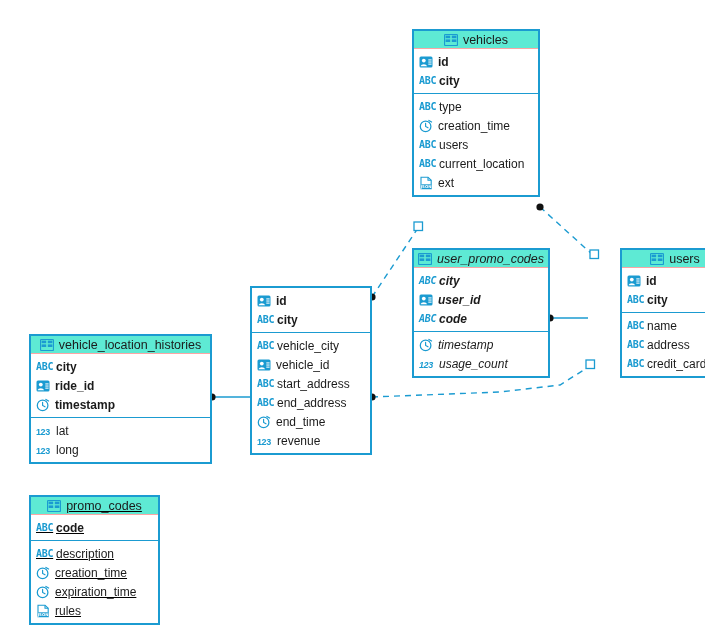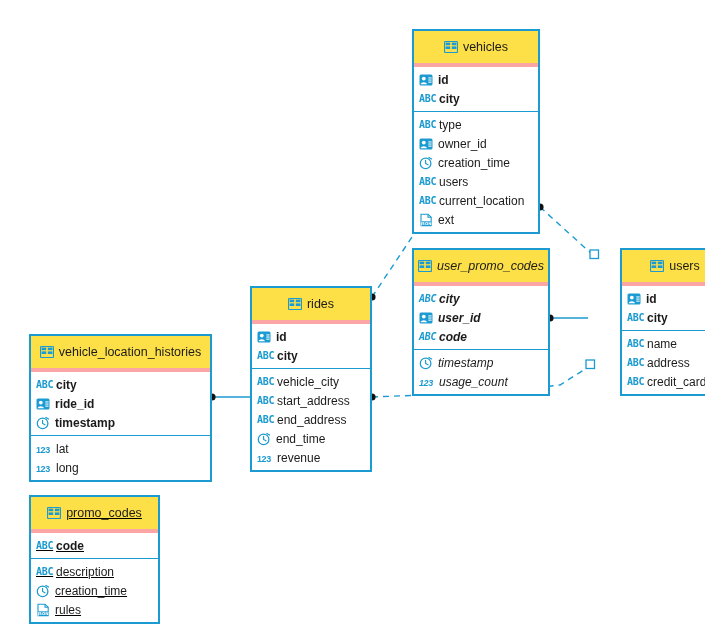--- a/index.html
+++ b/index.html
@@ -12,25 +12,25 @@
   svg.links{position:absolute;left:0;top:0;width:705px;height:636px;pointer-events:none;}
 
   .table{
     position:absolute;
     background:#ffffff;
     border:2px solid #1b9bd1;
     box-sizing:border-box;
     z-index:5;
   }
   .tbl-header{
-    height:36px;
+    height:18px;
     display:flex;align-items:center;justify-content:center;
-    border-bottom:4px solid #fca5a5;
+    border-bottom:1px solid #fca5a5;
     box-sizing:border-box;
-    background:#fde047;
+    background:#5eead4;
     padding:0 6px;
   }
   .tbl-title{
     font-size:12.5px;color:#1b1b1b;white-space:nowrap;letter-spacing:0;
   }
   .section{box-sizing:border-box;padding:3px 0 3px 0;}
   .section.pk{border-bottom:1px solid #1b9bd1;}
   .row{
     height:19px;display:flex;align-items:center;gap:5px;padding:0 12px 0 5px;
     box-sizing:border-box;white-space:nowrap;
@@ -107,33 +107,20 @@
           </div>
         </div>
         <div class="section">
           <div class="row">
             <span class="ico-abc">ABC</span>
             <span class="lbl">type</span>
           </div>
           <div class="row">
             <span class="ico ">
               <svg width="14" height="14" viewBox="0 0 14 14" xmlns="http://www.w3.org/2000/svg">
-                <rect x="0.5" y="1.5" width="13" height="11" rx="1.5" fill="#1b9bd1"></rect>
-                <circle cx="4.8" cy="5.6" r="1.9" fill="#ffffff"></circle>
-                <path d="M1.6 11.3 C2.1 8.6 7.5 8.6 8.0 11.3 Z" fill="#ffffff"></path>
-                <rect x="9.3" y="4.4" width="3.3" height="1.05" fill="#ffffff"></rect>
-                <rect x="9.3" y="6.5" width="3.3" height="1.05" fill="#ffffff"></rect>
-                <rect x="9.3" y="8.6" width="3.3" height="1.05" fill="#ffffff"></rect>
-              </svg>
-            </span>
-            <span class="lbl">owner_id</span>
-          </div>
-          <div class="row">
-            <span class="ico ">
-              <svg width="14" height="14" viewBox="0 0 14 14" xmlns="http://www.w3.org/2000/svg">
                 <circle cx="6.6" cy="7.4" r="5.3" fill="none" stroke="#1b9bd1" stroke-width="1.25"></circle>
                 <path d="M6.6 4.3 L6.6 7.4 L9.0 8.8" fill="none" stroke="#1b9bd1" stroke-width="1.15" stroke-linecap="round"></path>
                 <path d="M9.9 1.4 L12.6 3.0" fill="none" stroke="#1b9bd1" stroke-width="1.2" stroke-linecap="round"></path>
               </svg>
             </span>
             <span class="lbl">creation_time</span>
           </div>
           <div class="row">
             <span class="ico-abc">ABC</span>
             <span class="lbl">users</span>
@@ -245,30 +232,20 @@
             <span class="ico-abc">ABC</span>
             <span class="lbl">address</span>
           </div>
           <div class="row">
             <span class="ico-abc">ABC</span>
             <span class="lbl">credit_card</span>
           </div>
         </div>
       </div>
       <div class="table" style="left: 250px; top: 286px; width: 122px;">
-        <div class="tbl-header">
-          <span class="hdr-ico"><svg width="14" height="14" viewBox="0 0 14 14" xmlns="http://www.w3.org/2000/svg">
-              <rect x="0.5" y="1.5" width="13" height="11" rx="1" fill="none" stroke="#1b9bd1" stroke-width="1.2"></rect>
-              <rect x="1.6" y="2.6" width="4.6" height="2.6" fill="#1b9bd1"></rect>
-              <rect x="7.8" y="2.6" width="4.6" height="2.6" fill="#1b9bd1"></rect>
-              <rect x="1.6" y="6.4" width="4.6" height="2.6" fill="#1b9bd1"></rect>
-              <rect x="7.8" y="6.4" width="4.6" height="2.6" fill="#1b9bd1"></rect>
-            </svg></span>
-          <span class="tbl-title">rides</span>
-        </div>
         <div class="section pk">
           <div class="row key">
             <span class="ico ">
               <svg width="14" height="14" viewBox="0 0 14 14" xmlns="http://www.w3.org/2000/svg">
                 <rect x="0.5" y="1.5" width="13" height="11" rx="1.5" fill="#1b9bd1"></rect>
                 <circle cx="4.8" cy="5.6" r="1.9" fill="#ffffff"></circle>
                 <path d="M1.6 11.3 C2.1 8.6 7.5 8.6 8.0 11.3 Z" fill="#ffffff"></path>
                 <rect x="9.3" y="4.4" width="3.3" height="1.05" fill="#ffffff"></rect>
                 <rect x="9.3" y="6.5" width="3.3" height="1.05" fill="#ffffff"></rect>
                 <rect x="9.3" y="8.6" width="3.3" height="1.05" fill="#ffffff"></rect>
@@ -278,20 +255,33 @@
           </div>
           <div class="row key">
             <span class="ico-abc">ABC</span>
             <span class="lbl">city</span>
           </div>
         </div>
         <div class="section">
           <div class="row">
             <span class="ico-abc">ABC</span>
             <span class="lbl">vehicle_city</span>
+          </div>
+          <div class="row">
+            <span class="ico ">
+              <svg width="14" height="14" viewBox="0 0 14 14" xmlns="http://www.w3.org/2000/svg">
+                <rect x="0.5" y="1.5" width="13" height="11" rx="1.5" fill="#1b9bd1"></rect>
+                <circle cx="4.8" cy="5.6" r="1.9" fill="#ffffff"></circle>
+                <path d="M1.6 11.3 C2.1 8.6 7.5 8.6 8.0 11.3 Z" fill="#ffffff"></path>
+                <rect x="9.3" y="4.4" width="3.3" height="1.05" fill="#ffffff"></rect>
+                <rect x="9.3" y="6.5" width="3.3" height="1.05" fill="#ffffff"></rect>
+                <rect x="9.3" y="8.6" width="3.3" height="1.05" fill="#ffffff"></rect>
+              </svg>
+            </span>
+            <span class="lbl">vehicle_id</span>
           </div>
           <div class="row">
             <span class="ico-abc">ABC</span>
             <span class="lbl">start_address</span>
           </div>
           <div class="row">
             <span class="ico-abc">ABC</span>
             <span class="lbl">end_address</span>
           </div>
           <div class="row">
@@ -389,20 +379,30 @@
                 <circle cx="6.6" cy="7.4" r="5.3" fill="none" stroke="#1b9bd1" stroke-width="1.25"></circle>
                 <path d="M6.6 4.3 L6.6 7.4 L9.0 8.8" fill="none" stroke="#1b9bd1" stroke-width="1.15" stroke-linecap="round"></path>
                 <path d="M9.9 1.4 L12.6 3.0" fill="none" stroke="#1b9bd1" stroke-width="1.2" stroke-linecap="round"></path>
               </svg>
             </span>
             <span class="lbl">creation_time</span>
           </div>
           <div class="row">
             <span class="ico ">
               <svg width="14" height="14" viewBox="0 0 14 14" xmlns="http://www.w3.org/2000/svg">
+                <circle cx="6.6" cy="7.4" r="5.3" fill="none" stroke="#1b9bd1" stroke-width="1.25"></circle>
+                <path d="M6.6 4.3 L6.6 7.4 L9.0 8.8" fill="none" stroke="#1b9bd1" stroke-width="1.15" stroke-linecap="round"></path>
+                <path d="M9.9 1.4 L12.6 3.0" fill="none" stroke="#1b9bd1" stroke-width="1.2" stroke-linecap="round"></path>
+              </svg>
+            </span>
+            <span class="lbl">expiration_time</span>
+          </div>
+          <div class="row">
+            <span class="ico ">
+              <svg width="14" height="14" viewBox="0 0 14 14" xmlns="http://www.w3.org/2000/svg">
                 <path d="M2.0 1.2 L9.0 1.2 L12.2 4.3 L12.2 12.6 L2.0 12.6 Z" fill="#ffffff" stroke="#1b9bd1" stroke-width="1.1"></path>
                 <path d="M9.0 1.2 L9.0 4.3 L12.2 4.3" fill="none" stroke="#1b9bd1" stroke-width="1.1"></path>
                 <rect x="2.4" y="8.3" width="9.4" height="4.1" fill="#1b9bd1"></rect>
                 <text x="7.1" y="11.8" font-family="DejaVu Sans, sans-serif" font-size="3.9" font-weight="bold" fill="#ffffff" text-anchor="middle">JSON</text>
               </svg>
             </span>
             <span class="lbl">rules</span>
           </div>
         </div>
       </div>

